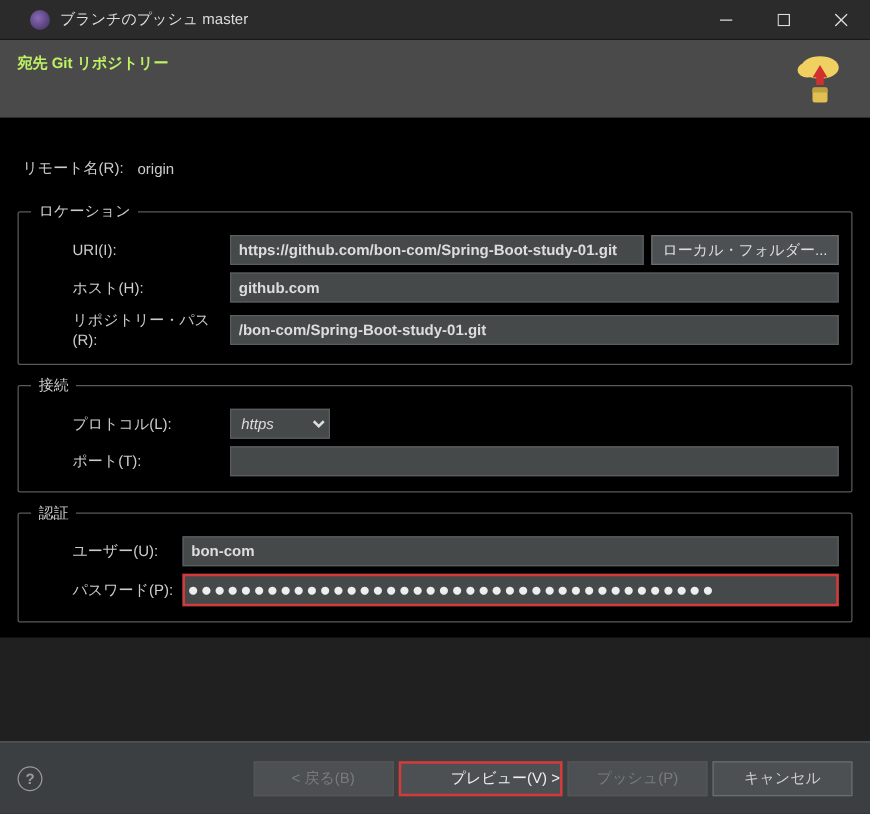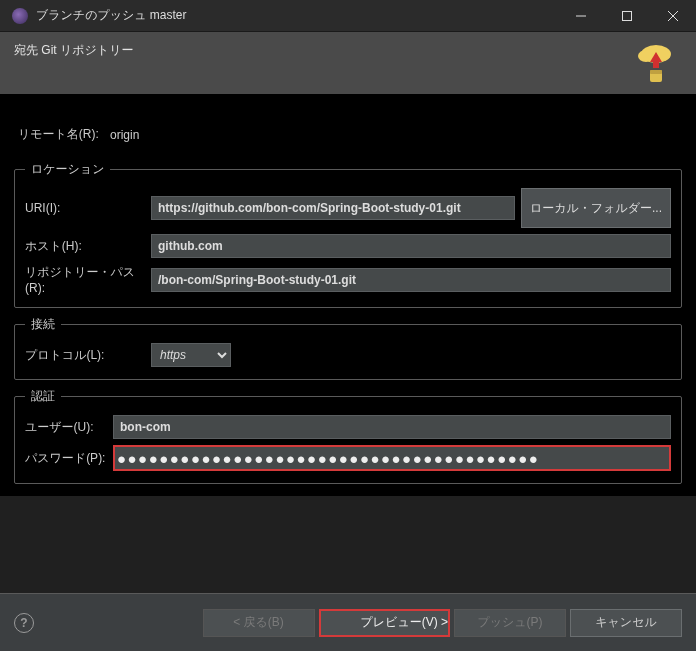--- a/index.html
+++ b/index.html
@@ -9,21 +9,21 @@
   font-family: "Meiryo", "Segoe UI", sans-serif;
   font-size: 12px;
   color: #cccccc;
   overflow: hidden;
 }
 .titlebar {
   height: 32px;
   background: #2b2b2b;
   display: flex;
   align-items: center;
-  padding: 0 0 0 12px;
+  padding: 0 0 0 24px;
   border-bottom: 1px solid #1a1a1a;
 }
 .titlebar .appicon {
   width: 16px; height: 16px;
   border-radius: 50%;
   background: radial-gradient(circle at 40% 40%, #8a6bb5, #3a2a5a);
   margin-right: 8px;
 }
 .titlebar .title { flex: 1; color: #dddddd; font-size: 12px; }
 .titlebar .winbtn {
@@ -31,35 +31,36 @@
   display: flex; align-items: center; justify-content: center;
   color: #dddddd;
 }
 .titlebar .winbtn svg { width: 10px; height: 10px; }
 .header {
   padding: 10px 14px 8px 14px;
   background: #4a4a4a;
   position: relative;
   height: 62px;
 }
-.header .h1 { color: #e5e5e5; font-size: 12px; margin-bottom: 18px; }
+.header .h1 { color: #bef264; font-size: 12px; margin-bottom: 18px; font-weight: bold; }
 .header .h2 { color: #d0d0d0; font-size: 12px; }
 .header .cloudicon {
   position: absolute;
   right: 18px; top: 8px;
   width: 46px; height: 46px;
 }
 .content {
   padding: 14px 14px 8px 14px;
   background: #000000;
 }
 .row {
   display: flex;
   align-items: center;
   margin-bottom: 6px;
+  margin-left: 33px;
 }
 .row label {
   color: #cccccc;
   font-size: 12px;
 }
 .topremote { margin: 18px 0 18px 4px; }
 .topremote label { width: 92px; }
 .topremote .val { color: #cccccc; }
 
 fieldset {
@@ -89,21 +90,21 @@
   height: 24px;
   background: #45494a;
   border: 1px solid #5a5e60;
   color: #dddddd;
   padding: 0 4px;
   font-size: 12px;
   width: 80px;
   font-style: italic;
 }
 .btn-sm {
-  height: 40px;
+  height: 24px;
   background: #4c5052;
   border: 1px solid #6a6e70;
   color: #dddddd;
   padding: 0 8px;
   font-size: 12px;
   margin-left: 6px;
 }
 .portinput { width: 54px; flex: none; }
 .chkrow { display: flex; align-items: center; margin-top: 6px; }
 .chkrow input[type=checkbox] {
@@ -231,20 +232,24 @@
   </fieldset>
 
   <fieldset>
     <legend>接続</legend>
     <div class="row">
       <label>プロトコル(L):</label>
       <select>
         <option>https</option>
       </select>
     </div>
+    <div class="row">
+      <label>ポート(T):</label>
+      <input type="text" class="portinput" value="" style="">
+    </div>
   </fieldset>
 
   <fieldset class="auth">
     <legend>認証</legend>
     <div class="row">
       <label>ユーザー(U):</label>
       <input type="text" value="bon-com" style="">
     </div>
     <div class="row">
       <label>パスワード(P):</label>

